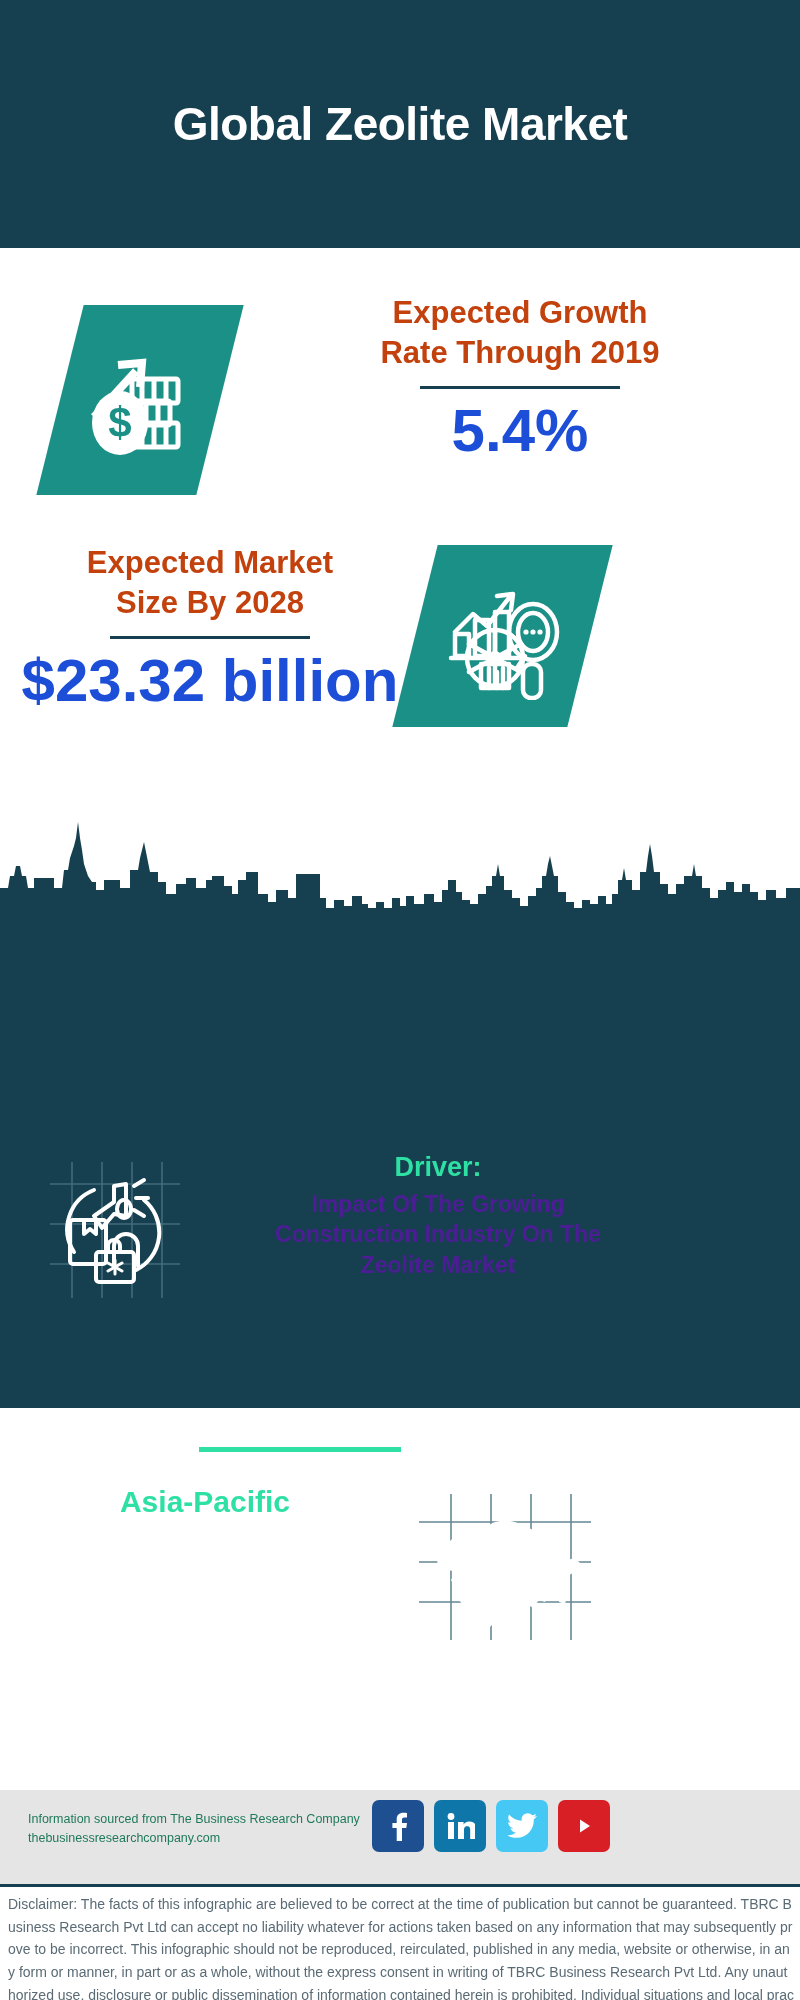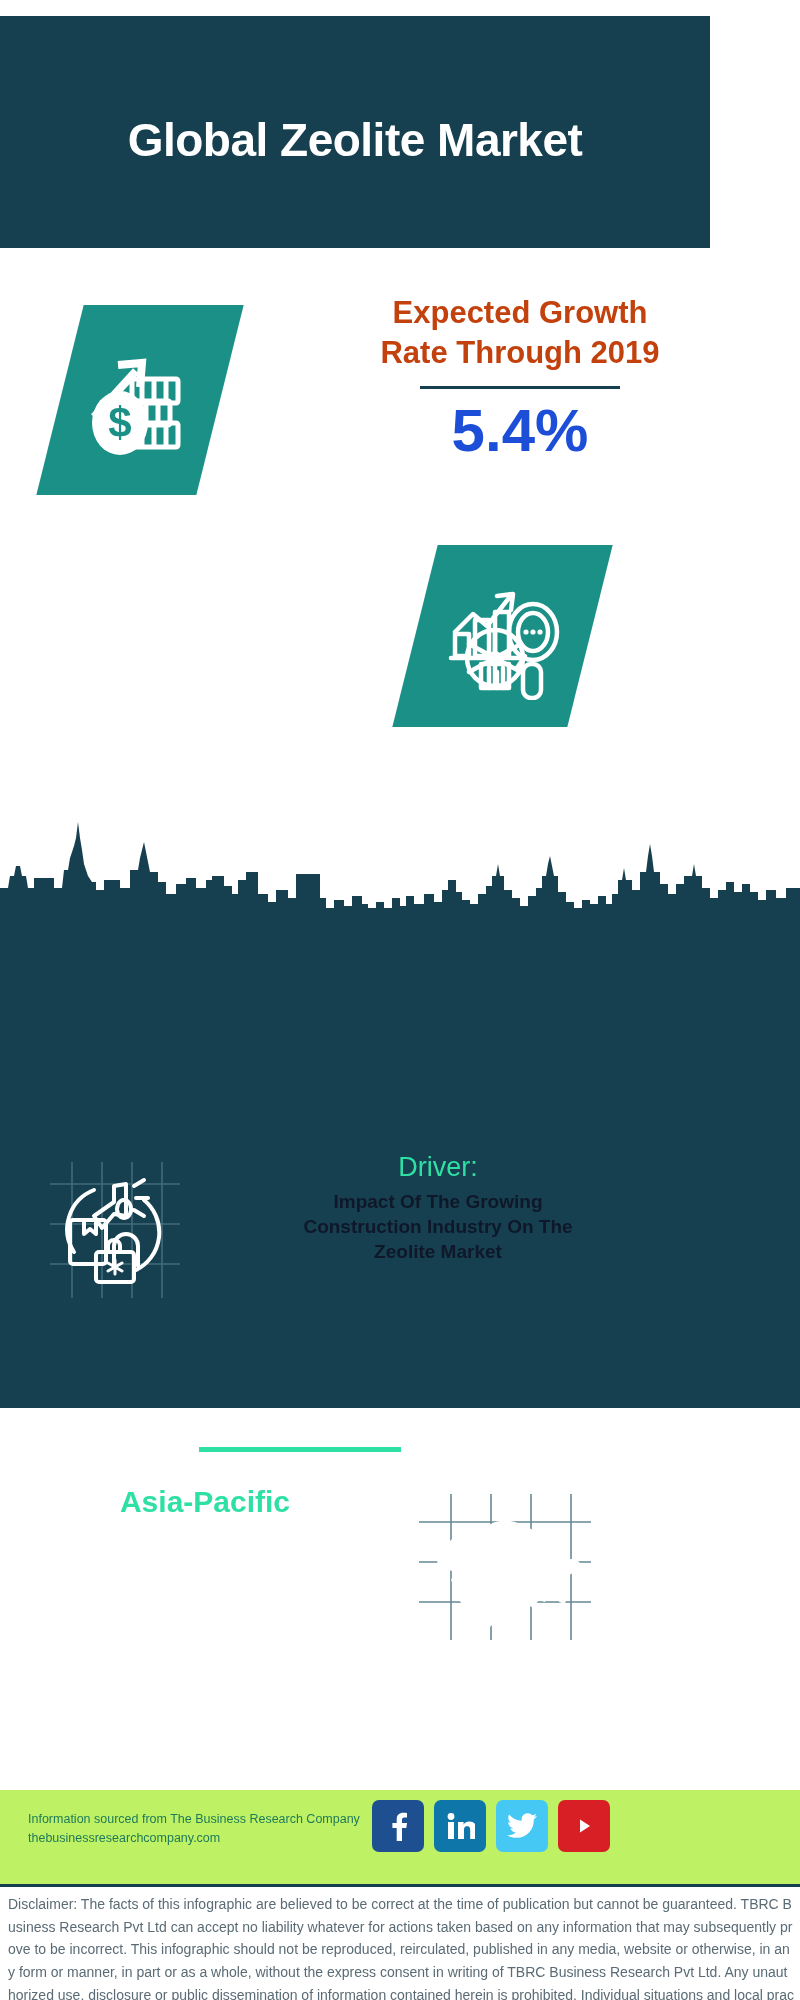--- a/index.html
+++ b/index.html
@@ -8,21 +8,21 @@
     font-family: "Liberation Sans", sans-serif;
     background:#ffffff;
     width:800px; height:2000px;
     position:relative;
     overflow:hidden;
   }
   .page { width:800px; height:2000px; position:relative; }
 
   
   .header {
-    position:absolute; left:0; top:16px; width:710px; height:248px;
+    position:absolute; left:0; top:0; width:800px; height:248px;
     background:#16404f;
     display:flex; align-items:center; justify-content:center;
   }
   .header-title {
     color:#ffffff;
     font-size:46px;
     font-weight:bold;
     letter-spacing:-0.5px;
     text-align:center;
   }
@@ -89,24 +89,24 @@
   .driver-block {
     position:absolute; left:0; top:1160px; width:800px; height:200px;
   }
   .driver-icon {
     position:absolute; left:40px; top:0px; width:150px; height:140px;
   }
   .driver-text {
     position:absolute; left:228px; top:-8px; width:420px; text-align:center;
   }
   .driver-label {
-    color:#2fe0a4; font-size:27px; font-weight:normal; margin-bottom:6px;
+    color:#2fe0a4; font-size:27px; font-weight:bold; margin-bottom:6px;
   }
   .driver-body {
-    color:#0f172a; font-size:19px; font-weight:bold; line-height:1.32;
+    color:#4c1d95; font-size:23px; font-weight:bold; line-height:1.32;
   }
 
   .mid-rule {
     position:absolute; left:199px; top:1447px; width:202px; height:5px;
     background:#2fe0a4;
   }
 
   
   .region-block {
     position:absolute; left:0; top:1482px; width:800px; height:200px;padding-left:18px;
@@ -120,21 +120,21 @@
   .region-sub {
     color:#ffffff; font-size:27px; line-height:1.3; font-weight:normal;
   }
   .region-map {
     position:absolute; left:415px; top:10px; width:180px; height:150px;
   }
 
   
   .footer {
     position:absolute; left:0; top:1790px; width:800px; height:95px;
-    background:#bef264;
+    background:#e5e5e5;
   }
   .source-text {
     position:absolute; left:28px; top:20px; width:360px;
     color:#1f7a5a; font-size:12.5px; line-height:1.55;
   }
   .socials {
     position:absolute; left:372px; top:10px; width:240px; height:52px;
     display:flex; gap:10px;
   }
   .social {
@@ -203,20 +203,26 @@
       <div class="growth-text">
         <div class="head-dark">Expected Growth</div>
         <div class="head-dark">Rate Through 2019</div>
         <div class="rule-dark"></div>
         <div class="big-teal">5.4%</div>
       </div>
     </div>
 
     <div class="size-row">
 
+      <div class="size-text">
+        <div class="head-dark">Expected Market</div>
+        <div class="head-dark">Size By 2028</div>
+        <div class="rule-dark"></div>
+        <div class="big-teal">$23.32 billion</div>
+      </div>
 
       <div class="para-badge badge-size">
         <div class="badge-inner">
           <svg width="128" height="128" viewBox="0 0 128 128">
             <g fill="none" stroke="#ffffff" stroke-width="4.5" stroke-linejoin="round" stroke-linecap="round">
 
               <polyline points="16,60 34,42 48,54 70,26"></polyline>
               <polyline points="58,24 74,22 72,38"></polyline>
 
               <rect x="16" y="62" width="14" height="22"></rect>

